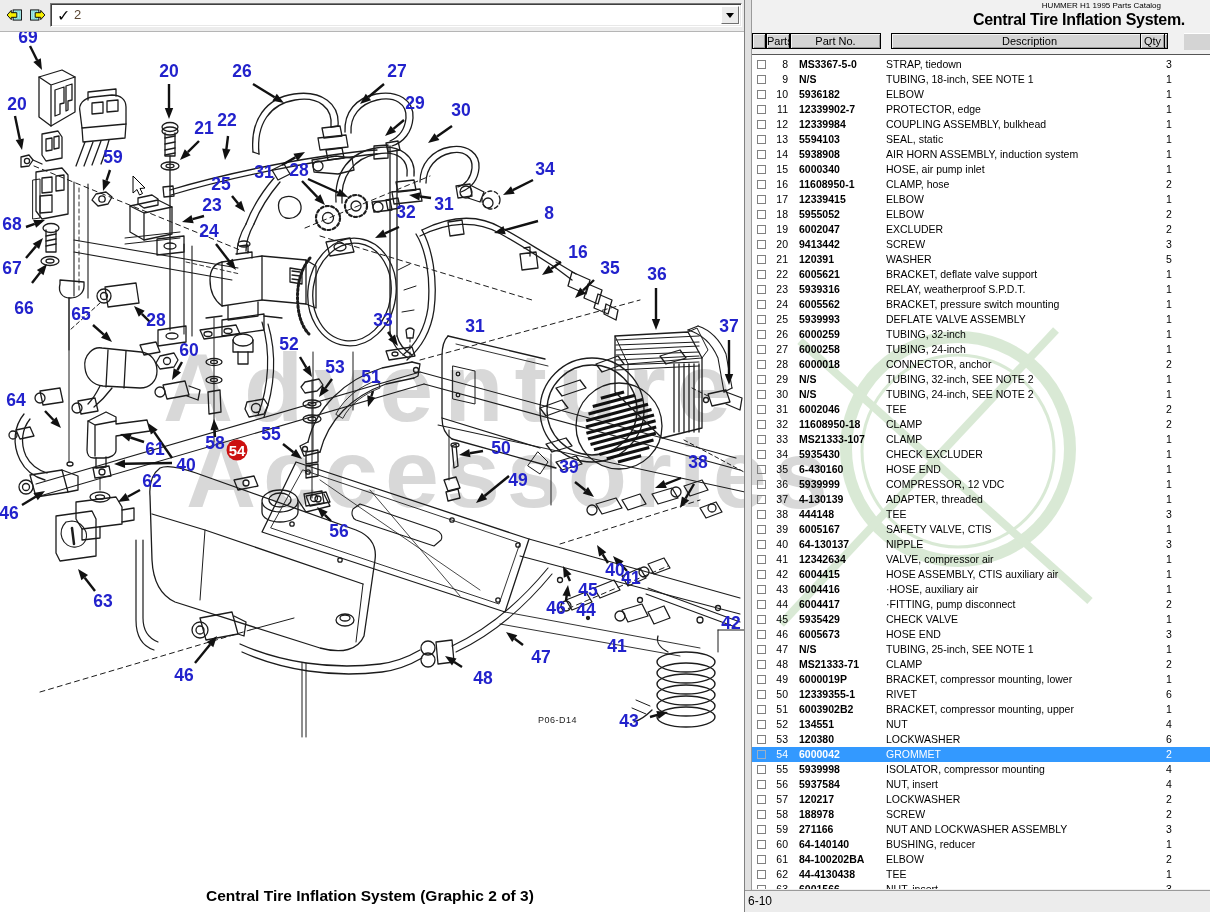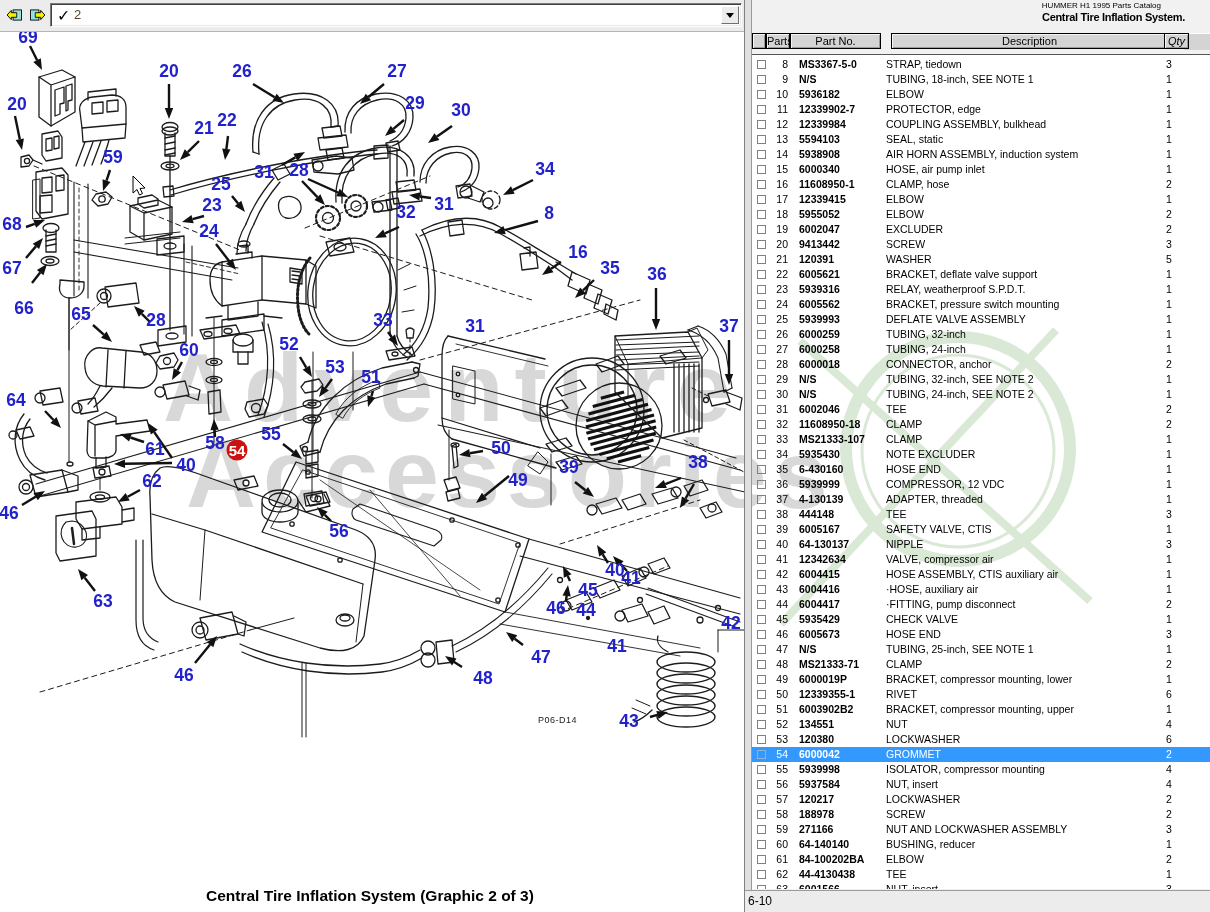--- a/index.html
+++ b/index.html
@@ -6,21 +6,21 @@
 #toolbar{position:absolute;left:0;top:0;width:744px;height:31px;background:#ececec;border-bottom:1px solid #b5b5b5;z-index:5;}
 .navbtn{position:absolute;top:9px;width:17px;height:12px;}
 #combo{position:absolute;left:50px;top:3px;width:690px;height:22px;background:#fff;border:1px solid #7a7a7a;border-right-color:#fff;border-bottom-color:#fff;box-shadow:inset 1px 1px 0 #404040, inset -1px -1px 0 #e8e8e8;}
 #combo .chk{position:absolute;left:6px;top:2px;font-size:16px;color:#000;}
 #combo .val{position:absolute;left:23px;top:3px;font-size:13px;color:#5a4632;}
 #combo .drop{position:absolute;right:2px;top:2px;width:16px;height:16px;background:#ececec;border:1px solid #fff;border-right-color:#707070;border-bottom-color:#707070;}
 #combo .drop:after{content:"";position:absolute;left:4px;top:6px;border:4px solid transparent;border-top:5px solid #000;}
 #divider{position:absolute;left:744px;top:0;width:6px;height:912px;background:#e0e0e0;border-left:1px solid #808080;border-right:1px solid #9a9a9a;z-index:6;}
 #rightpane{position:absolute;left:750px;top:0;width:460px;height:912px;background:#f1f1f1;}
 #hdrtext1{position:absolute;right:49px;top:1px;font-size:8px;color:#000;}
-#hdrtext2{position:absolute;right:25px;top:11px;font-size:11px;font-weight:bold;color:#000;letter-spacing:-0.3px;}
+#hdrtext2{position:absolute;right:25px;top:11px;font-size:16px;font-weight:bold;color:#000;letter-spacing:-0.3px;}
 #thead{position:absolute;left:752px;top:33px;height:16px;z-index:4;}
 .hcell{position:absolute;top:0;height:14px;background:#d4d4d4;border:1px solid #000;box-shadow:inset 1px 1px 0 #f5f5f5, inset -1px -1px 0 #9a9a9a;font-size:11px;text-align:center;line-height:14px;color:#000;}
 #hfill{position:absolute;top:33px;left:1184px;width:26px;height:16px;background:#d4d4d4;border-top:1px solid #fff;}
 #tbody{position:absolute;left:752px;top:54px;width:458px;height:834px;background:#fff;border-top:1px solid #555;overflow:hidden;z-index:3;}
 #tbodyborder{position:absolute;left:750px;top:54px;width:1px;height:834px;background:#808080;z-index:4;}
 .row{position:absolute;left:0;width:458px;height:15px;font-size:10.5px;line-height:15px;color:#000;}
 .cb{position:absolute;left:5px;top:3px;width:7px;height:7px;border:1px solid #808080;background:transparent;}
 .it{position:absolute;left:0px;width:36px;text-align:right;}
 .pn{position:absolute;left:47px;font-weight:bold;}
 .ds{position:absolute;left:134px;}
@@ -643,21 +643,21 @@
 </div>
 <div id="divider"></div>
 <div id="rightpane"></div>
 <div id="hdrtext1">HUMMER H1 1995 Parts Catalog</div>
 <div id="hdrtext2">Central Tire Inflation System.</div>
 <div id="thead">
   <div class="hcell" style="left:0px;width:12px;"></div>
   <div class="hcell" style="left:14px;width:22px;">Parts</div>
   <div class="hcell" style="left:38px;width:89px;">Part No.</div>
   <div class="hcell" style="left:139px;width:275px;">Description</div>
-  <div class="hcell" style="left:412px;width:23px;font-style:italic;">Qty</div>
+  <div class="hcell" style="left:388px;width:23px;">Qty</div>
 </div>
 <div id="hfill"></div>
 <div id="tbodyborder"></div>
 <div id="tbody">
     <svg width="458" height="834" viewBox="752 54 458 834" style="position:absolute;left:0;top:0">
       <g opacity="0.25" stroke="#6aaa5a" fill="none">
         <circle cx="958" cy="448" r="112" stroke-width="12"></circle>
         <circle cx="958" cy="450" r="96" stroke-width="3"></circle>
         <path d="M781,623 L1056,329" stroke-width="8"></path>
         <path d="M800,340 L1090,600" stroke-width="8"></path>
@@ -845,21 +845,21 @@
       <span class="cb" style="border-color:#808080"></span>
       <span class="it">33</span>
       <span class="pn">MS21333-107</span>
       <span class="ds">CLAMP</span>
       <span class="qt">1</span>
     </div>
     <div class="row" style="top:392px;">
       <span class="cb" style="border-color:#808080"></span>
       <span class="it">34</span>
       <span class="pn">5935430</span>
-      <span class="ds">NOTE EXCLUDER</span>
+      <span class="ds">CHECK EXCLUDER</span>
       <span class="qt">1</span>
     </div>
     <div class="row" style="top:407px;">
       <span class="cb" style="border-color:#808080"></span>
       <span class="it">35</span>
       <span class="pn">6-430160</span>
       <span class="ds">HOSE END</span>
       <span class="qt">1</span>
     </div>
     <div class="row" style="top:422px;">

